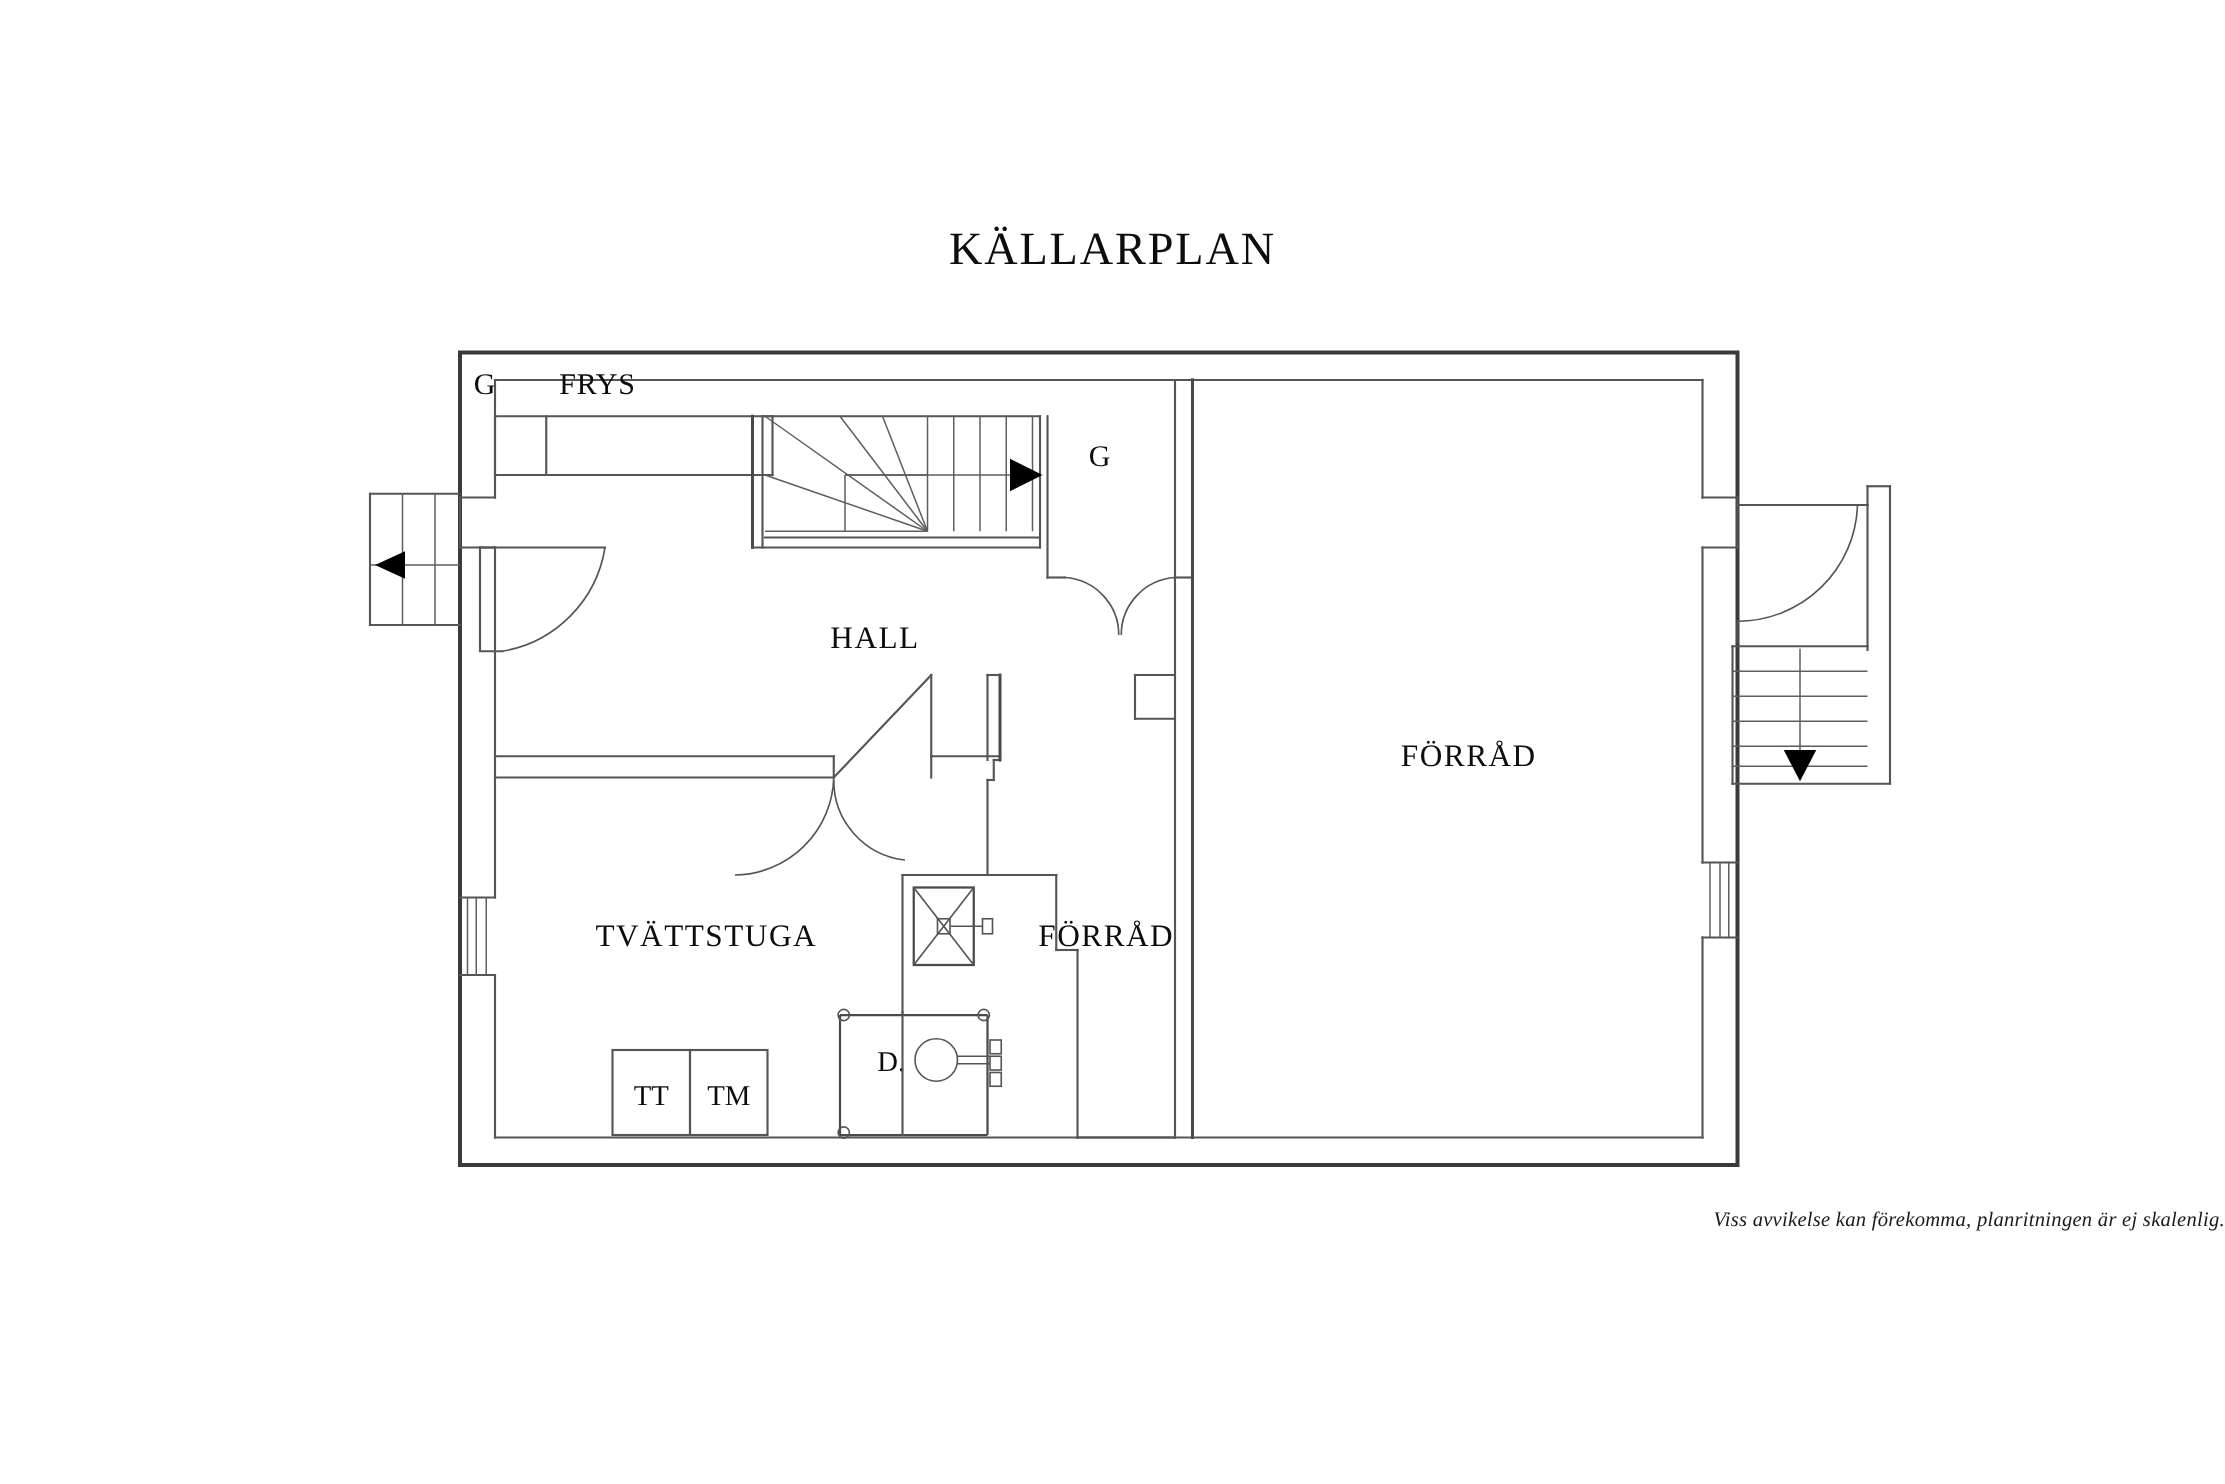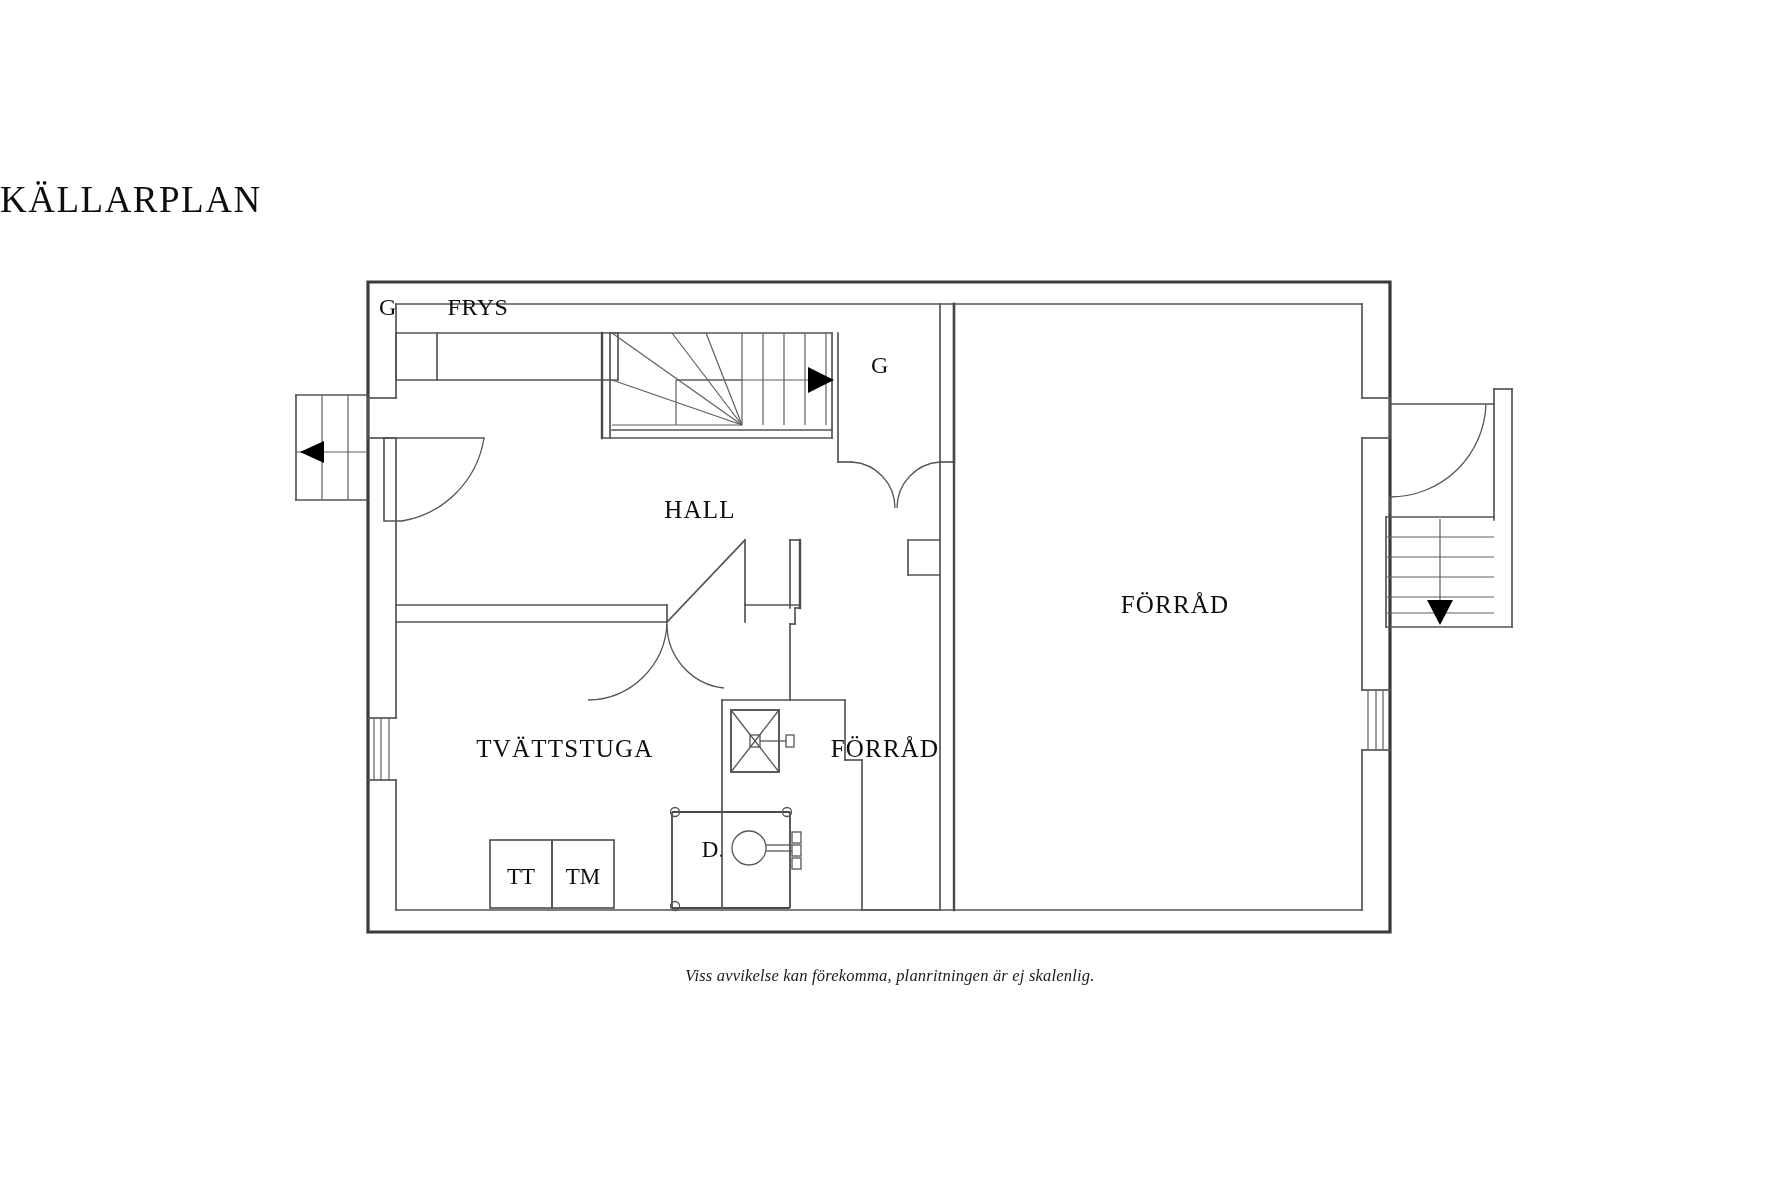--- a/index.html
+++ b/index.html
@@ -17,33 +17,33 @@
   }
   #plan-root {
     position: absolute;
     inset: 0;
   }
   .page-title {
     position: absolute;
     top: 178px;
     left: 0;
     width: 100%;
-    text-align: left;
+    text-align: center;
     font-size: 37px;
     letter-spacing: 1.5px;
     font-weight: normal;
     color: #0d0d0d;
     font-family: "Liberation Serif", "DejaVu Serif", serif;
   }
   .footnote {
     position: absolute;
     top: 966px;
     left: 0;
     width: 100%;
-    text-align: center;
+    text-align: right;
     font-size: 16.5px;
     font-style: italic;
     color: #1a1a1a;
     letter-spacing: 0.2px;
   }
   svg.plan {
     position: absolute;
     left: 0;
     top: 0;
     width: 1780px;

